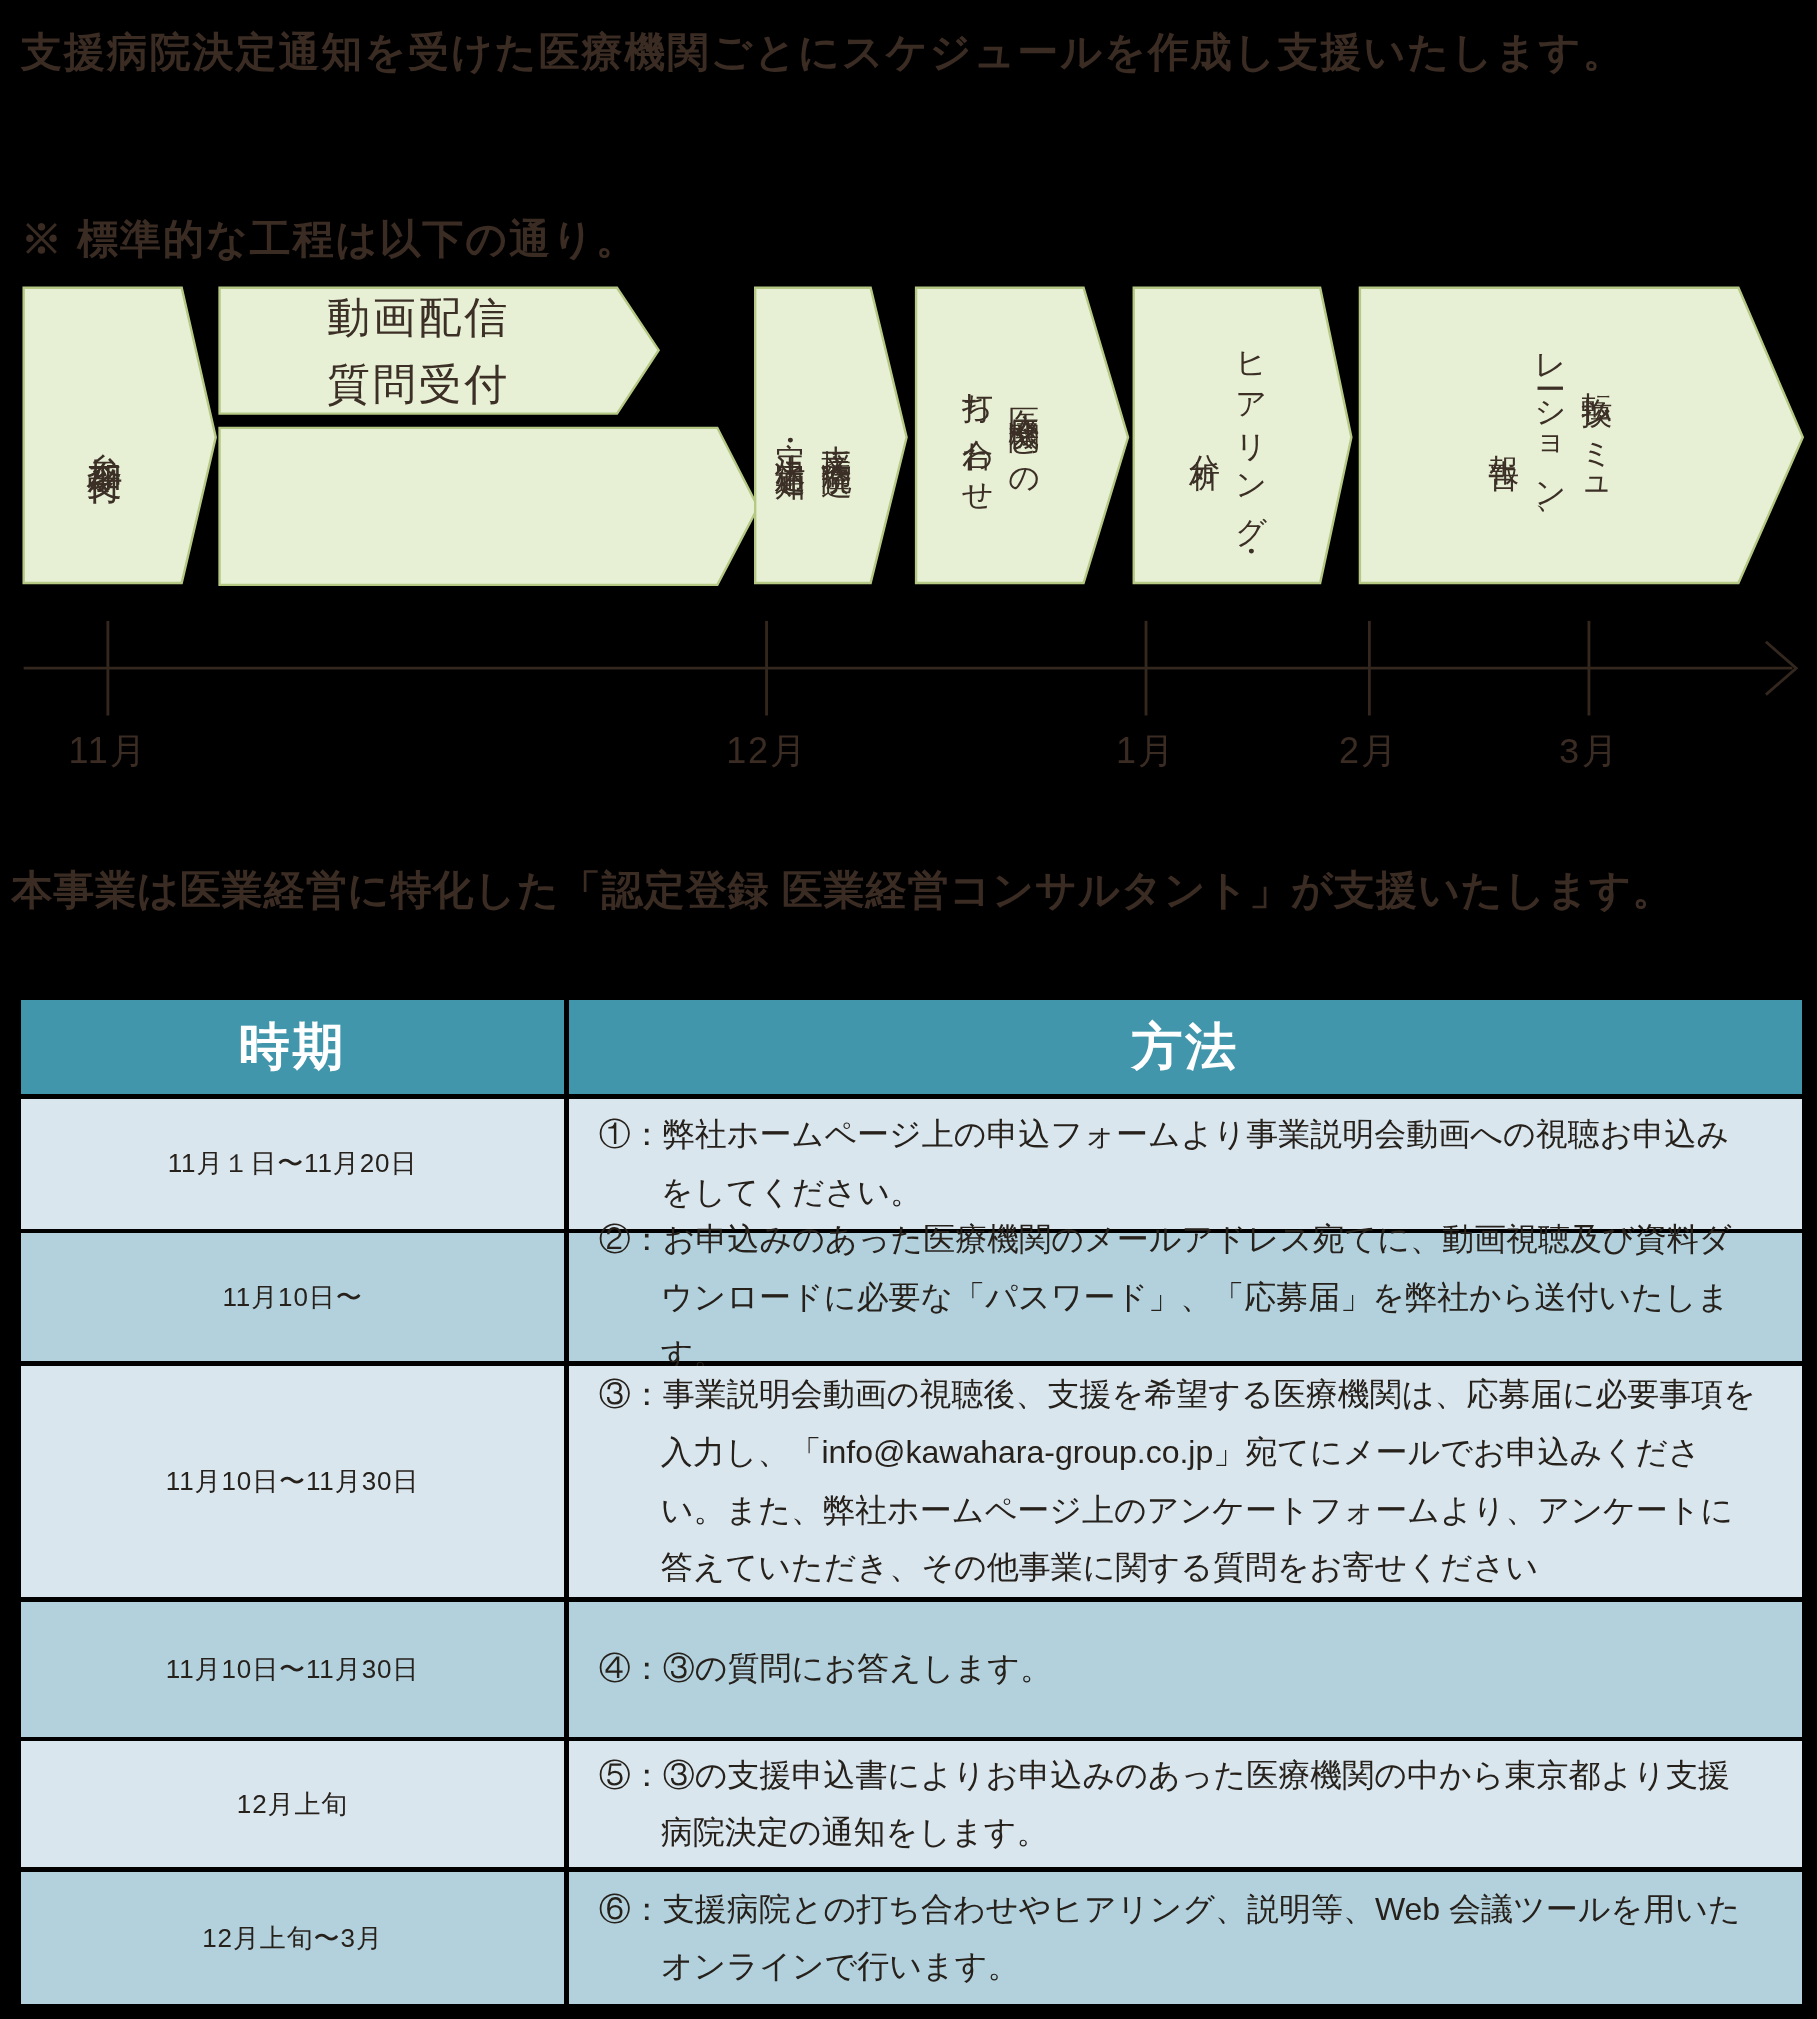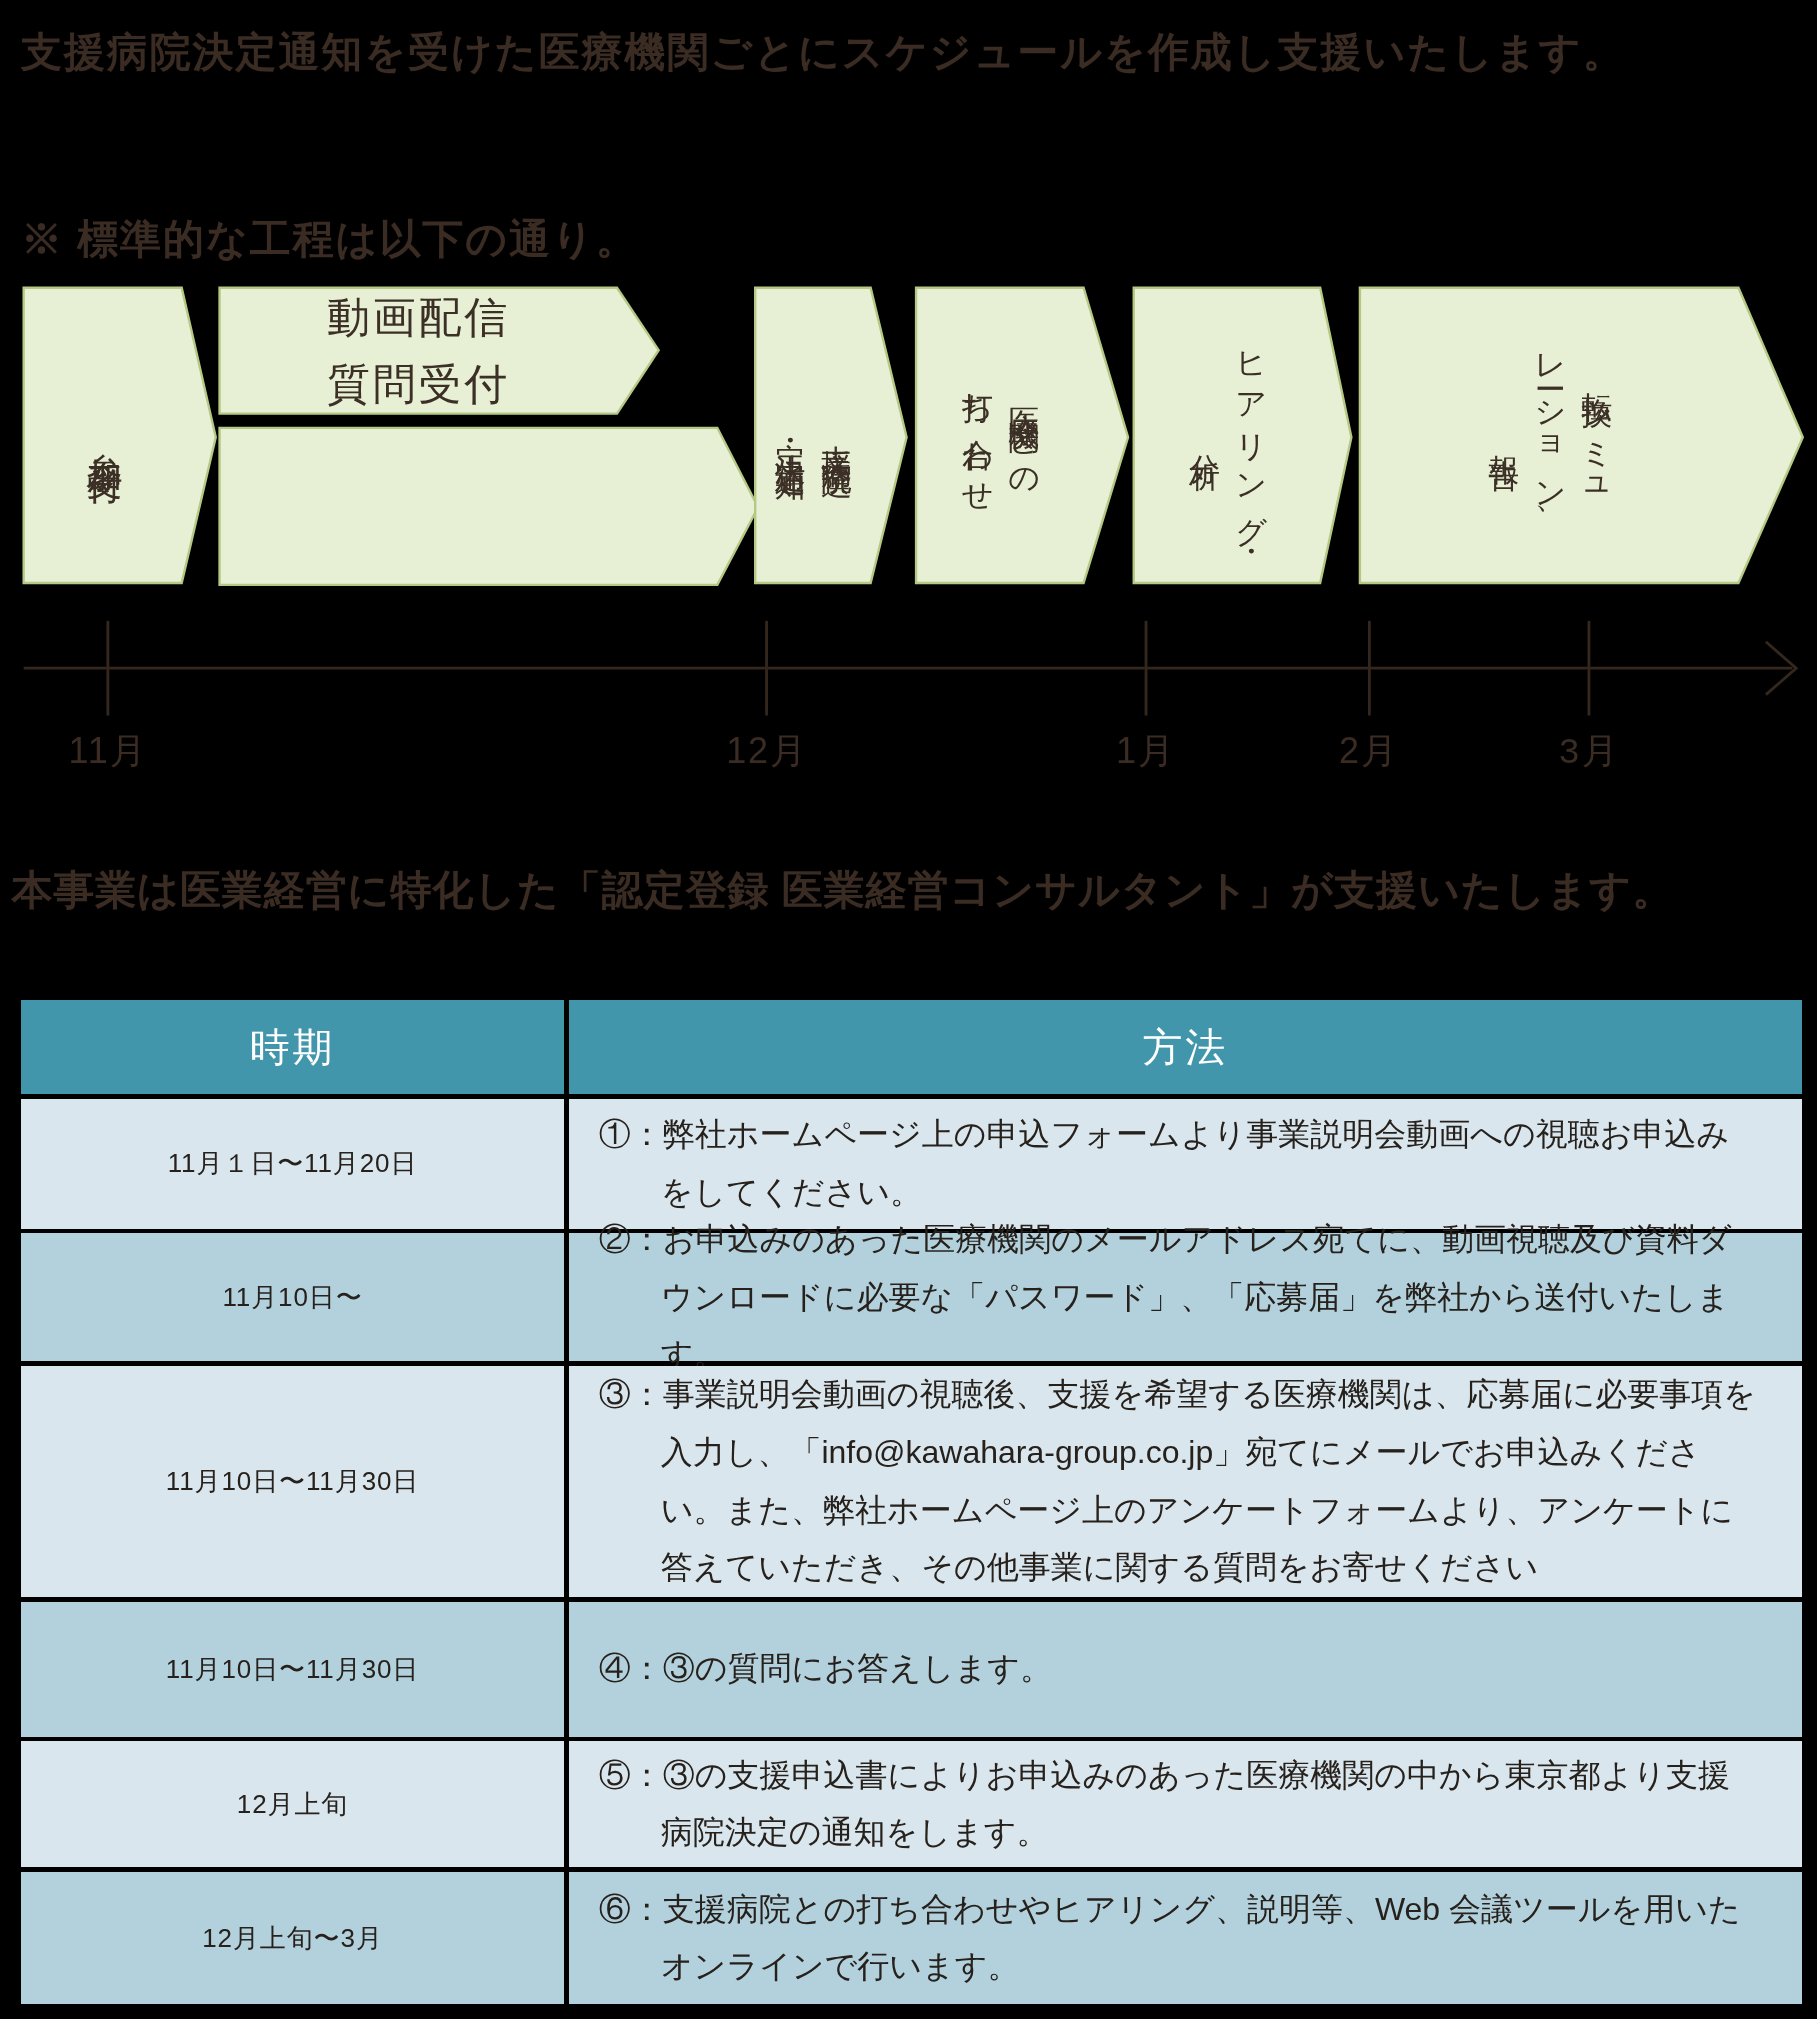--- a/index.html
+++ b/index.html
@@ -67,21 +67,21 @@
     position:absolute;left:21px;top:1000px;width:1781px;
     display:grid;
     grid-template-columns:543px 1fr;
     grid-template-rows:94px 130px 128px 231px 135px 126px 132px;
     gap:4.7px;
   }
   .cell{display:flex;align-items:center;}
   .th{
     justify-content:center;
     background:var(--table-header-bg);color:var(--table-header-text);
-    font-size:40px;font-weight:normal;letter-spacing:2.8px;
+    font-size:51px;font-weight:bold;letter-spacing:2.8px;
   }
   .light{background:var(--row-light);}
   .dark{background:var(--row-dark);}
   .period{
     justify-content:center;
     font-size:26px;color:var(--table-text);letter-spacing:0.9px;
   }
   .method{
     color:var(--table-text);
     padding:13.2px 42px 13.2px 30px;

